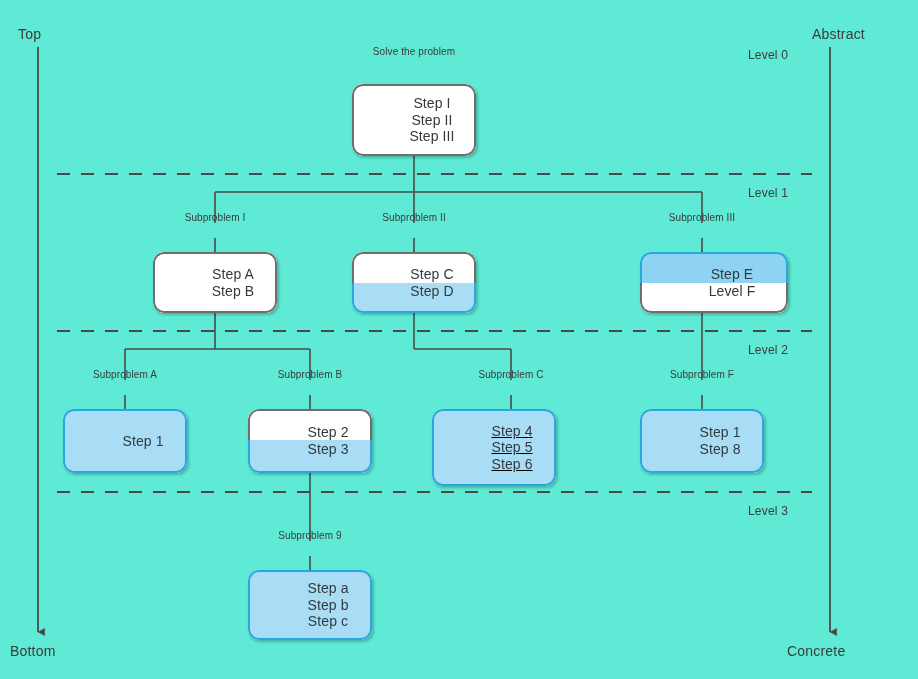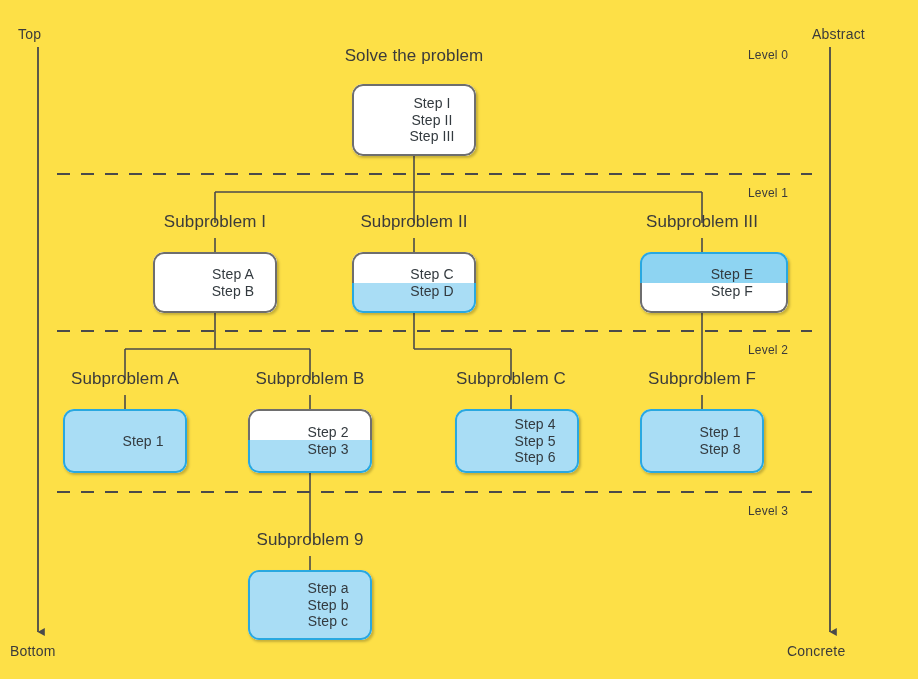--- a/index.html
+++ b/index.html
@@ -7,21 +7,21 @@
     padding: 0;
     background: #ffffff;
   }
   body {
     font-family: "Liberation Sans", sans-serif;
   }
   #stage {
     position: relative;
     width: 918px;
     height: 679px;
-    background: #fde047;
+    background: #5eead4;
     overflow: hidden;
   }
   #svg-layer {
     position: absolute;
     left: 0;
     top: 0;
     width: 918px;
     height: 679px;
   }
 
@@ -35,21 +35,21 @@
   }
   .level-label {
     position: absolute;
     font-size: 12px;
     color: #3b3b3b;
     white-space: nowrap;
     letter-spacing: .2px;
   }
   .node-caption {
     position: absolute;
-    font-size: 17px;
+    font-size: 10px;
     color: #3b3b3b;
     white-space: nowrap;
     transform: translateX(-50%);
     letter-spacing: .1px;
   }
 
   
   .node-box {
     position: absolute;
     border-radius: 11px;
@@ -207,21 +207,21 @@
   <div class="node-caption" style="left:702px; top:212px;">Subproblem III</div>
   <div class="node-box" style="left:640px; top:252px; width:148px; height:61px;">
     <div class="fill-layer" style="top:0; height:50%; background:#8ed4f2;"></div>
     <div class="fill-layer" style="top:50%; bottom:0; background:#ffffff;"></div>
     <div class="ring-top" style="top:0; height:52%; border:2.4px solid #29a8e0; border-bottom:none;
                 border-radius:11px 11px 0 0;"></div>
     <div class="ring-bot" style="top:50%; bottom:0; border:2.4px solid #6e6e6e; border-top:none;
                 border-radius:0 0 11px 11px;"></div>
     <div class="node-text">
       <span>Step E</span>
-      <span>Step F</span>
+      <span>Level F</span>
     </div>
   </div>
 
   <div class="node-caption" style="left:125px; top:369px;">Subproblem A</div>
   <div class="node-box" style="left:63px; top:409px; width:124px; height:64px;">
     <div class="fill-layer" style="top:0; bottom:0; background:#a9ddf5;"></div>
     <div class="ring blue"></div>
     <div class="node-text">
       <span>Step 1</span>
     </div>
@@ -235,21 +235,21 @@
                 border-radius:11px 11px 0 0;"></div>
     <div class="ring-bot" style="top:48%; bottom:0; border:2.4px solid #29a8e0; border-top:none;
                 border-radius:0 0 11px 11px;"></div>
     <div class="node-text">
       <span>Step 2</span>
       <span>Step 3</span>
     </div>
   </div>
 
   <div class="node-caption" style="left:511px; top:369px;">Subproblem C</div>
-  <div class="node-box" style="left:455px; top:409px; width:124px; height:64px;">
+  <div class="node-box" style="left:432px; top:409px; width:124px; height:77px;text-decoration:underline;">
     <div class="fill-layer" style="top:0; bottom:0; background:#a9ddf5;"></div>
     <div class="ring blue"></div>
     <div class="node-text">
       <span>Step 4</span>
       <span>Step 5</span>
       <span>Step 6</span>
     </div>
   </div>
 
   <div class="node-caption" style="left:702px; top:369px;">Subproblem F</div>

